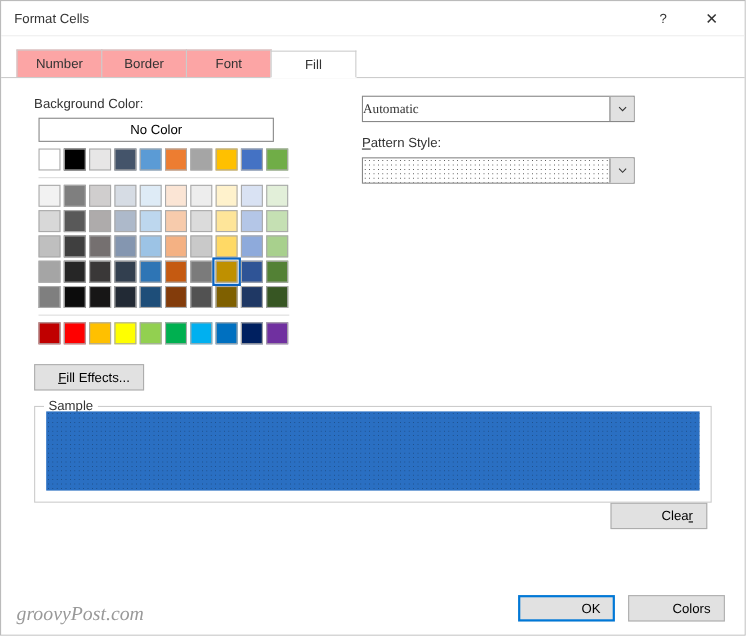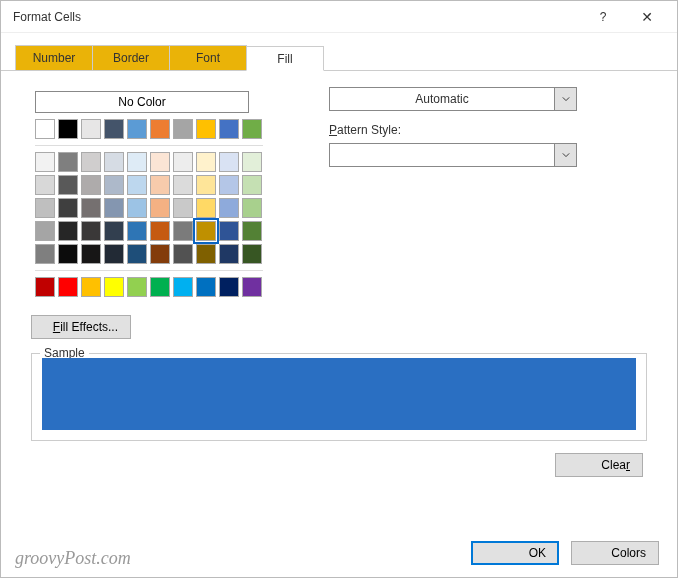--- a/index.html
+++ b/index.html
@@ -3,47 +3,47 @@
 <meta charset="utf-8">
 <style>
 * { box-sizing: border-box; font-family: "Segoe UI", Tahoma, sans-serif; font-size: 12px; }
 body { margin: 0; background: #fff; }
 .dialog { width: 678px; height: 578px; border: 1px solid #bbb; background: #fff; position: relative; }
 .titlebar { height: 32px; display: flex; align-items: center; padding: 0 8px 0 12px; border-bottom: 1px solid #eee; }
 .titlebar .title { flex: 1; color: #333; }
 .titlebar .tb-btn { width: 44px; height: 28px; display: flex; align-items: center; justify-content: center; color: #333; cursor: pointer; }
 .titlebar .x { font-size: 14px; }
 .tabs { display: flex; border-bottom: 1px solid #ccc; padding-left: 14px; margin-top: 12px; height: 26px; }
-.tab { width: 78px; text-align: center; line-height: 25px; border: 1px solid #ccc; border-bottom: none; margin-right: -1px; background: #eab308; color: #333; cursor: pointer; position: relative; }
+.tab { width: 78px; text-align: center; line-height: 25px; border: 1px solid #ccc; border-bottom: none; margin-right: -1px; background: #fca5a5; color: #333; cursor: pointer; position: relative; }
 .tab.inactive { border-top-color: #ccc; }
 .tab.active { border-bottom: 1px solid #fff; top: 1px; background: #fff; z-index: 2; }
 .content { position: absolute; top: 72px; left: 0; right: 0; bottom: 56px; padding: 14px 30px 0 30px; }
 .row { display: flex; gap: 36px; }
 .col-left { width: 262px; }
 .col-right { flex: 1; }
 .lbl { color: #333; margin-bottom: 6px; }
 .lbl u { text-decoration: underline; }
 .nocolor { width: 214px; height: 22px; border: 1px solid #888; text-align: center; line-height: 20px; margin: 4px 0 6px 4px; cursor: pointer; }
 .swatch-grid { display: flex; flex-wrap: wrap; gap: 3px; width: 234px; margin-left: 4px; }
 .swatch { width: 20px; height: 20px; border: 1px solid #aaa; cursor: pointer; }
 .swatch.sel { outline: 2px solid #0a64c2; outline-offset: 1px; }
 .sep { height: 1px; background: #ddd; width: 228px; margin: 6px 0 6px 4px; }
 .btn-row { display: flex; gap: 14px; margin-top: 18px; }
 .btn { background: #e1e1e1; border: 1px solid #adadad; padding: 4px 12px; min-width: 100px; text-align: right; cursor: pointer; }
 .btn.primary { border: 2px solid #0078d7; padding: 3px 11px; }
 .combo { display: flex; width: 248px; height: 24px; border: 1px solid #888; align-items: center; cursor: pointer; margin-bottom: 12px; }
-.combo .val { flex: 1; text-align: center; color: #333; }
+.combo .val { flex: 1; color: #333; font-family: Liberation Serif, serif; }
 .combo .arrow { width: 22px; height: 22px; border-left: 1px solid #888; background: #e1e1e1; display: flex; align-items: center; justify-content: center; }
 .combo .arrow svg { width: 8px; height: 8px; }
 .pattern-preview { flex: 1; height: 22px; background: repeating-radial-gradient(circle at 2px 2px, #333 0, #333 0.5px, transparent 0.5px, transparent 4px); background-size: 4px 4px; }
 .fieldset { border: 1px solid #ccc; margin-top: 14px; padding: 4px 10px 10px 10px; position: relative; }
 .fieldset .legend { position: absolute; top: -8px; left: 8px; background: #fff; padding: 0 4px; color: #333; }
 .sample-box { width: 100%; height: 72px; background: #2a6fc2; position: relative; }
 .sample-box::after { content: ''; position: absolute; inset: 0; background: repeating-radial-gradient(circle at 2px 2px, rgba(0,0,0,0.35) 0, rgba(0,0,0,0.35) 0.6px, transparent 0.6px, transparent 4px); background-size: 4px 4px; }
-.clear-row { display: flex; justify-content: flex-end; margin-top: 12px; padding-right: 4px; }
+.clear-row { display: flex; justify-content: flex-end; padding-right: 4px; }
 .footer { position: absolute; bottom: 12px; right: 18px; display: flex; gap: 12px; align-items: center; }
 .watermark { position: absolute; bottom: 8px; left: 14px; font-size: 18px; color: #999; font-style: italic; font-family: Georgia, "Times New Roman", serif; }
 </style>
 </head>
 <body>
 
 <div class="dialog">
 
   <div class="titlebar">
     <span class="title">Format Cells</span>
@@ -58,20 +58,21 @@
   <div class="tabs">
     <div class="tab inactive"><span>Number</span></div>
     <div class="tab inactive"><span>Border</span></div>
     <div class="tab inactive"><span>Font</span></div>
     <div class="tab active"><span>Fill</span></div>
   </div>
 
   <div class="content">
     <div class="row">
       <div class="col-left">
+        <div class="lbl"><span>Background Color:</span></div>
         <div class="nocolor"><span>No Color</span></div>
 
         <div class="swatch-grid" id="theme-row">
             <div class="swatch" style="background: rgb(255, 255, 255);"></div>
             <div class="swatch" style="background: rgb(0, 0, 0);"></div>
             <div class="swatch" style="background: rgb(231, 230, 230);"></div>
             <div class="swatch" style="background: rgb(68, 84, 106);"></div>
             <div class="swatch" style="background: rgb(91, 155, 213);"></div>
             <div class="swatch" style="background: rgb(237, 125, 49);"></div>
             <div class="swatch" style="background: rgb(165, 165, 165);"></div>

